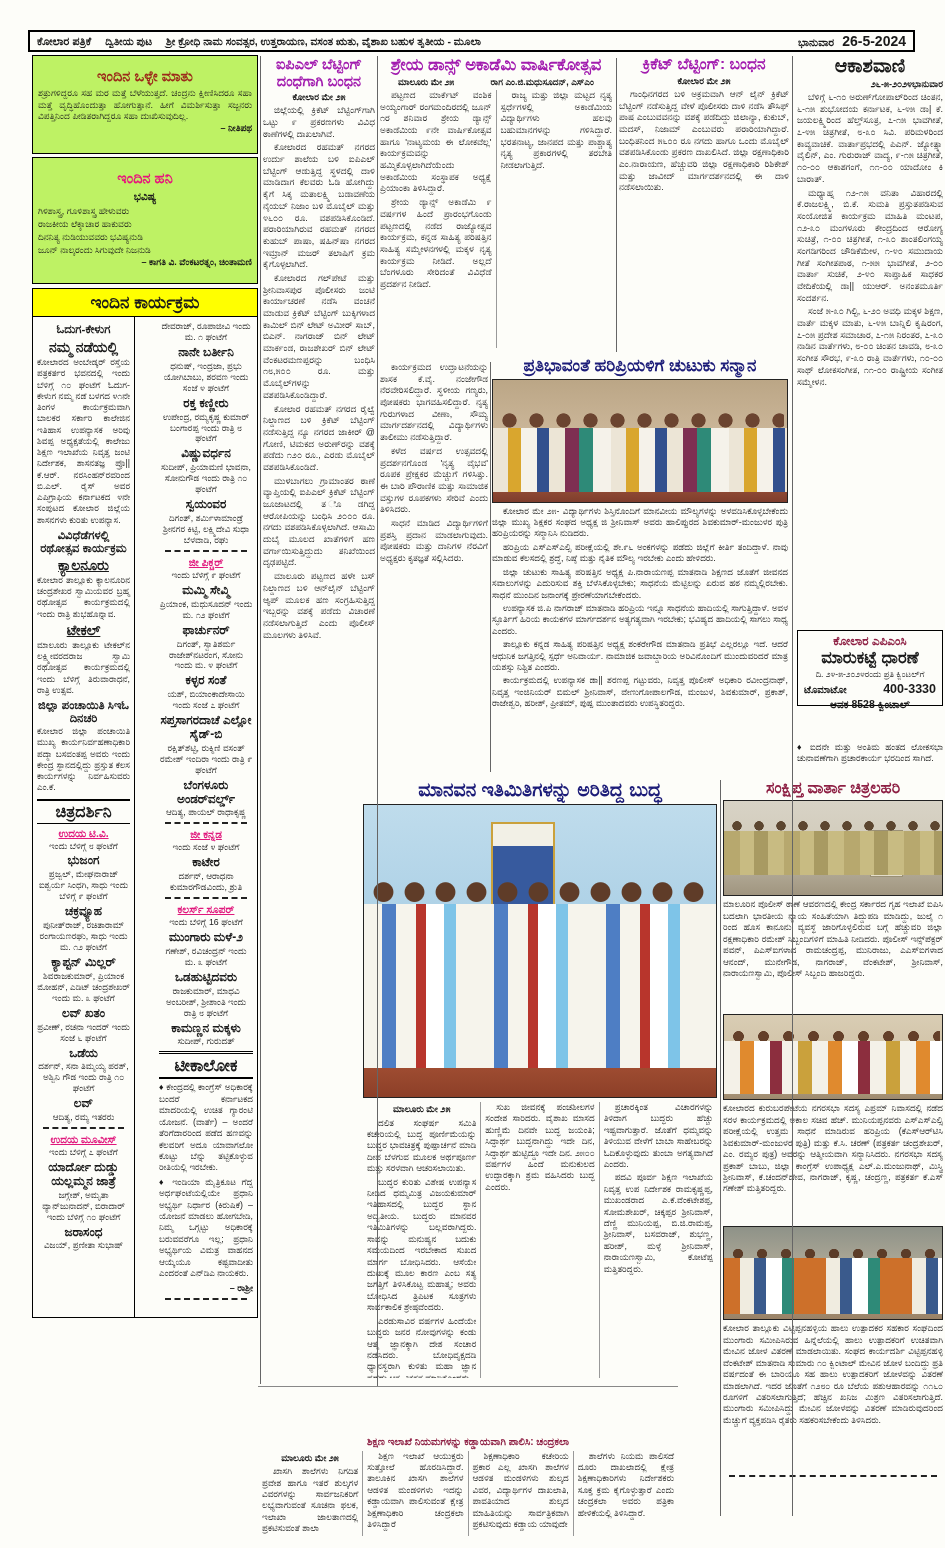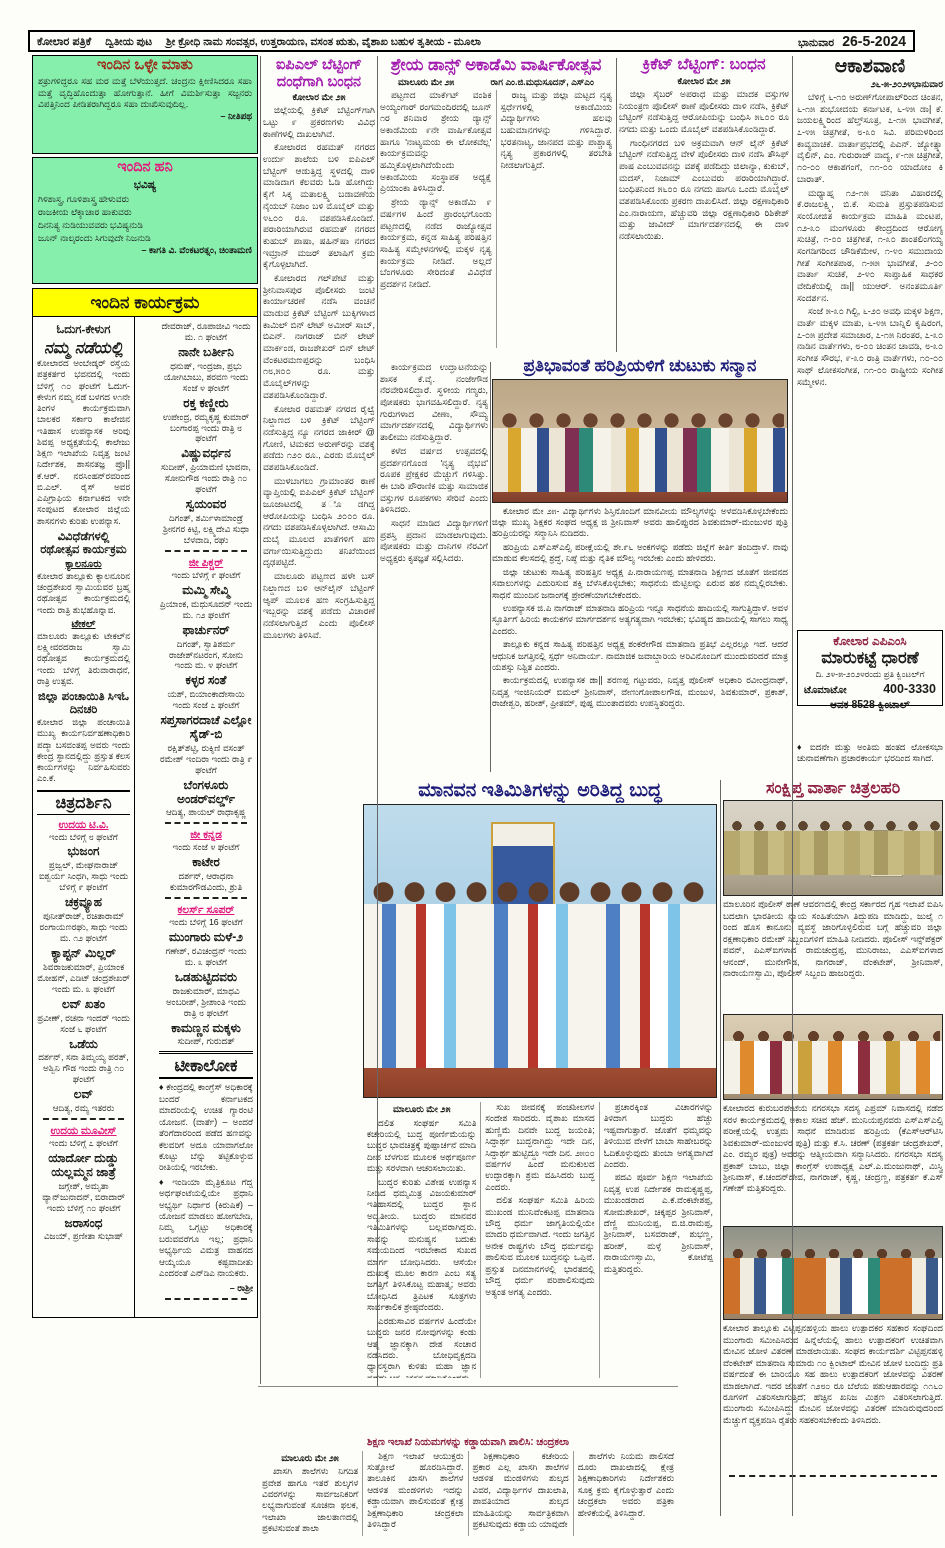--- a/index.html
+++ b/index.html
@@ -12,28 +12,28 @@
   .dl{font-weight:bold;text-align:center;font-size:9px;margin:2px 0;}
   .hl{font-weight:bold;text-align:center;line-height:1.15;margin:0 0 3px 0;}
   .hl-green{color:#a21caf;}
   .hl-navy{color:#1c1c78;}
   .hl-maroon{color:#8e2044;}
   .byline{font-weight:bold;text-align:right;font-size:9px;}
   .vr{position:absolute;width:1px;background:#666;}
   .dashes{border-top:2px dashed #222;height:0;margin:4px 6px;}
   .dblrule{border-top:3px double #000;margin:4px 0 2px 0;}
   
-  .lbox{padding:0 5px;background:#86efac;}
+  .lbox{padding:12px 5px;background:#bef264;}
   .lbox .t{font-weight:bold;text-align:center;font-size:14.5px;margin:0 0 3px 0;}
   .banner{background:#ffff00;text-align:center;font-weight:bold;font-size:17px;padding:4px 0 3px 0;border-bottom:1.5px solid #000;}
   .pgwrap{display:flex;}
   .pgcol{width:50%;padding:3px 4px;box-sizing:border-box;overflow:hidden;}
   .pgcol.a{border-right:1px solid #000;}
   .sh{font-weight:bold;text-align:center;font-size:11.5px;margin:3px 0 1px 0;}
-  .ssh{font-weight:bold;text-align:center;font-size:10px;margin:2px 0 1px 0;text-decoration:underline;}
+  .ssh{font-weight:bold;text-align:center;font-size:14px;margin:2px 0 1px 0;text-decoration:underline;}
   .sb{font-size:8.8px;line-height:1.28;text-align:justify;margin:0 0 2px 0;}
   .bigh{font-weight:bold;text-align:center;font-size:16px;border-top:2px solid #000;border-bottom:1px solid #000;margin:5px 0 2px 0;padding:2px 0;}
   .chn{color:#e0187c;font-weight:bold;text-align:center;font-size:10.5px;text-decoration:underline;margin:3px 0 1px 0;}
   .lh{font-weight:bold;text-align:center;font-size:12px;margin:3px 0 0 0;line-height:1.15;}
   .lm{text-align:center;font-size:8.8px;line-height:1.25;margin:1px 0 2px 0;}
   .tk{font-size:8.8px;line-height:1.3;text-align:justify;margin:0 0 3px 0;}
   
   .ph{position:relative;border:1.5px solid #222;box-sizing:border-box;overflow:hidden;}
   .ph .heads{position:absolute;left:1%;right:1%;background-repeat:repeat-x;}
   .ph .bodies{position:absolute;left:0;right:0;}
@@ -95,21 +95,21 @@
         <div>ದಿನನಿತ್ಯ ನುಡಿಯುವವರು ಭವಿಷ್ಯನುಡಿ</div>
         <div>ಜೂನ್ ನಾಲ್ಕರಂದು ಸಿಗುವುದೇ ನಿಜನುಡಿ</div>
       </div>
       <div class="byline">– ಕಾಗತಿ ವಿ. ವೆಂಕಟರತ್ನಂ, ಚಿಂತಾಮಣಿ</div>
     </div>
     <div class="bx1" style="margin-top:4px;">
       <div class="banner">ಇಂದಿನ ಕಾರ್ಯಕ್ರಮ</div>
       <div class="pgwrap" style="height:1000px;gap:20px;">
         <div class="pgcol a">
           <div class="sh">ಓದುಗ-ಕೇಳುಗ</div>
-          <div class="sh" style="font-size:16px;font-style:italic;">ನಮ್ಮ ನಡೆಯಲ್ಲಿ</div>
+          <div class="sh" style="font-size:14px;">ನಮ್ಮ ನಡೆಯಲ್ಲಿ</div>
           <div class="sb">ಕೋಲಾರದ ಅಂಬೇಡ್ಕರ್ ರಸ್ತೆಯ ಪತ್ರಕರ್ತರ ಭವನದಲ್ಲಿ ಇಂದು ಬೆಳಿಗ್ಗೆ ೧೦ ಘಂಟೆಗೆ ಓದುಗ-ಕೇಳುಗ ನಮ್ಮ ನಡೆ ಬಳಗದ ೪೧ನೇ ತಿಂಗಳ ಕಾರ್ಯಕ್ರಮವಾಗಿ ಬಾಲಕರ ಸರ್ಕಾರಿ ಕಾಲೇಜಿನ ಇತಿಹಾಸ ಉಪನ್ಯಾಸಕ ಅರಿವು ಶಿವಪ್ಪ ಅಧ್ಯಕ್ಷತೆಯಲ್ಲಿ ಕಾಲೇಜು ಶಿಕ್ಷಣ ಇಲಾಖೆಯ ನಿವೃತ್ತ ಜಂಟಿ ನಿರ್ದೇಶಕ, ಶಾಸನತಜ್ಞ ಪ್ರೊ|| ಕೆ.ಆರ್. ನರಸಿಂಹನ್‌ರವರಿಂದ ಬಿ.ಎಲ್. ರೈಸ್ ಅವರ ಎಪಿಗ್ರಾಫಿಯ ಕರ್ನಾಟಕದ ೪ನೇ ಸಂಪುಟದ ಕೋಲಾರ ಜಿಲ್ಲೆಯ ಶಾಸನಗಳು ಕುರಿತು ಉಪನ್ಯಾಸ.</div>
           <div class="sh">ವಿವಿಧೆಡೆಗಳಲ್ಲಿ ರಥೋತ್ಸವ ಕಾರ್ಯಕ್ರಮ</div>
           <div class="ssh">ಕ್ಯಾಲನೂರು</div>
           <div class="sb">ಕೋಲಾರ ತಾಲ್ಲೂಕು ಕ್ಯಾಲನೂರಿನ ಚಂದ್ರಶೇಖರ ಸ್ವಾಮಿಯವರ ಬ್ರಹ್ಮ ರಥೋತ್ಸವ ಕಾರ್ಯಕ್ರಮದಲ್ಲಿ ಇಂದು ರಾತ್ರಿ ಶುಭಹೊನ್ನಾವ.</div>
           <div class="ssh">ಟೇಕಲ್</div>
           <div class="sb">ಮಾಲೂರು ತಾಲ್ಲೂಕು ಟೇಕಲ್‌ನ ಲಕ್ಷ್ಮೀವರದರಾಜ ಸ್ವಾಮಿ ರಥೋತ್ಸವ ಕಾರ್ಯಕ್ರಮದಲ್ಲಿ ಇಂದು ಬೆಳಿಗ್ಗೆ ತಿರುವಾರಾಧನೆ, ರಾತ್ರಿ ಉತ್ಸವ.</div>
           <div class="sh">ಜಿಲ್ಲಾ ಪಂಚಾಯಿತಿ ಸಿಇಓ ದಿನಚರಿ</div>
           <div class="sb">ಕೋಲಾರ ಜಿಲ್ಲಾ ಪಂಚಾಯಿತಿ ಮುಖ್ಯ ಕಾರ್ಯನಿರ್ವಹಣಾಧಿಕಾರಿ ಪದ್ಮಾ ಬಸವಂತಪ್ಪ ಅವರು ಇಂದು ಕೇಂದ್ರ ಸ್ಥಾನದಲ್ಲಿದ್ದು ಪ್ರಸ್ತುತ ಕೆಲಸ ಕಾರ್ಯಗಳನ್ನು ನಿರ್ವಹಿಸುವರು ಎಂ.ಕೆ.</div>
           <div class="bigh">ಚಿತ್ರದರ್ಶಿನಿ</div>
           <div class="chn">ಉದಯ ಟಿ.ವಿ.</div>
@@ -214,21 +214,20 @@
   <div class="abs body" style="left:380px;top:362px;width:108px;height:410px;">
     <p>ಕಾರ್ಯಕ್ರಮದ ಉದ್ಘಾಟನೆಯನ್ನು ಶಾಸಕ ಕೆ.ವೈ. ನಂಜೇಗೌಡ ನೆರವೇರಿಸಲಿದ್ದಾರೆ. ಸ್ಥಳೀಯ ಗಣ್ಯರು, ಪೋಷಕರು ಭಾಗವಹಿಸಲಿದ್ದಾರೆ. ನೃತ್ಯ ಗುರುಗಳಾದ ವೀಣಾ, ಸೌಮ್ಯ ಮಾರ್ಗದರ್ಶನದಲ್ಲಿ ವಿದ್ಯಾರ್ಥಿಗಳು ತಾಲೀಮು ನಡೆಸುತ್ತಿದ್ದಾರೆ.</p>
     <p>ಕಳೆದ ವರ್ಷದ ಉತ್ಸವದಲ್ಲಿ ಪ್ರದರ್ಶನಗೊಂಡ 'ನೃತ್ಯ ವೈಭವ' ರೂಪಕ ಪ್ರೇಕ್ಷಕರ ಮೆಚ್ಚುಗೆ ಗಳಿಸಿತ್ತು. ಈ ಬಾರಿ ಪೌರಾಣಿಕ ಮತ್ತು ಸಾಮಾಜಿಕ ವಸ್ತುಗಳ ರೂಪಕಗಳು ಸೇರಿವೆ ಎಂದು ತಿಳಿಸಿದರು.</p>
     <p>ಸಾಧನೆ ಮಾಡಿದ ವಿದ್ಯಾರ್ಥಿಗಳಿಗೆ ಪ್ರಶಸ್ತಿ ಪ್ರದಾನ ಮಾಡಲಾಗುವುದು. ಪೋಷಕರು ಮತ್ತು ದಾನಿಗಳ ನೆರವಿಗೆ ಅಧ್ಯಕ್ಷರು ಕೃತಜ್ಞತೆ ಸಲ್ಲಿಸಿದರು.</p>
   </div>
 
   <div class="abs" style="left:619px;top:55px;width:170px;height:298px;overflow:hidden;">
     <div class="hl hl-green" style="font-size:15.5px;">ಕ್ರಿಕೆಟ್ ಬೆಟ್ಟಿಂಗ್: ಬಂಧನ</div>
     <div class="dl">ಕೋಲಾರ ಮೇ ೨೫</div>
     <div class="body">
-      <p>ಜಿಲ್ಲಾ ಸೈಬರ್ ಅಪರಾಧ ಮತ್ತು ಮಾದಕ ವಸ್ತುಗಳ ನಿಯಂತ್ರಣ ಪೊಲೀಸ್ ಠಾಣೆ ಪೊಲೀಸರು ದಾಳಿ ನಡೆಸಿ, ಕ್ರಿಕೆಟ್ ಬೆಟ್ಟಿಂಗ್ ನಡೆಸುತ್ತಿದ್ದ ಆರೋಪಿಯನ್ನು ಬಂಧಿಸಿ ೫೬೦೦ ರೂ ನಗದು ಮತ್ತು ಒಂದು ಮೊಬೈಲ್ ವಶಪಡಿಸಿಕೊಂಡಿದ್ದಾರೆ.</p>
       <p>ಗಾಂಧಿನಗರದ ಬಳಿ ಅಕ್ರಮವಾಗಿ ಆನ್ ಲೈನ್ ಕ್ರಿಕೆಟ್ ಬೆಟ್ಟಿಂಗ್ ನಡೆಸುತ್ತಿದ್ದ ವೇಳೆ ಪೊಲೀಸರು ದಾಳಿ ನಡೆಸಿ ತೌಸಿಫ್ ಪಾಷ ಎಂಬುವವನನ್ನು ವಶಕ್ಕೆ ಪಡೆದಿದ್ದು ಜಿಲಾನ್ಯಾ, ಕುಕುಬ್, ಮದಸ್, ನಿಜಾಮ್ ಎಂಬುವರು ಪರಾರಿಯಾಗಿದ್ದಾರೆ. ಬಂಧಿತನಿಂದ ೫೬೦೦ ರೂ ನಗದು ಹಾಗೂ ಒಂದು ಮೊಬೈಲ್ ವಶಪಡಿಸಿಕೊಂಡು ಪ್ರಕರಣ ದಾಖಲಿಸಿದೆ. ಜಿಲ್ಲಾ ರಕ್ಷಣಾಧಿಕಾರಿ ಎಂ.ನಾರಾಯಣ, ಹೆಚ್ಚುವರಿ ಜಿಲ್ಲಾ ರಕ್ಷಣಾಧಿಕಾರಿ ರಿಶಿಕೇಶ್ ಮತ್ತು ಜಾವೀದ್ ಮಾರ್ಗದರ್ಶನದಲ್ಲಿ ಈ ದಾಳಿ ನಡೆಸಲಾಯಿತು.</p>
     </div>
   </div>
 
   <div class="abs" style="left:492px;top:356px;width:296px;height:424px;overflow:hidden;">
     <div class="hl hl-navy" style="font-size:17px;">ಪ್ರತಿಭಾವಂತೆ ಹರಿಪ್ರಿಯಳಿಗೆ ಚುಟುಕು ಸನ್ಮಾನ</div>
     <div class="ph ph1" style="width:296px;height:124px;">
       <div class="heads"></div>
       <div class="bodies"></div>
     </div>
@@ -276,21 +275,20 @@
     </div>
     <div class="cols3" style="height:276px;margin-top:4px;">
       <div class="body" style="font-size:8.8px;">
         <div class="dl">ಮಾಲೂರು ಮೇ ೨೫</div>
         <p>ದಲಿತ ಸಂಘರ್ಷ ಸಮಿತಿ ಕಚೇರಿಯಲ್ಲಿ ಬುದ್ಧ ಪೂರ್ಣಿಮೆಯನ್ನು ಬುದ್ಧರ ಭಾವಚಿತ್ರಕ್ಕೆ ಪುಷ್ಪಾರ್ಚನೆ ಮಾಡಿ ದೀಪ ಬೆಳಗುವ ಮೂಲಕ ಅರ್ಥಪೂರ್ಣ ಮತ್ತು ಸರಳವಾಗಿ ಆಚರಿಸಲಾಯಿತು.</p>
         <p>ಬುದ್ಧರ ಕುರಿತು ವಿಶೇಷ ಉಪನ್ಯಾಸ ನೀಡಿದ ಧಮ್ಮಮಿತ್ರ ವಿಜಯಕುಮಾರ್ ಇತಿಹಾಸದಲ್ಲಿ ಬುದ್ಧರ ಸ್ಥಾನ ಅದ್ವಿತೀಯ. ಬುದ್ಧರು ಮಾನವರ ಇತಿಮಿತಿಗಳನ್ನು ಬಲ್ಲವರಾಗಿದ್ದರು. ಸಾವನ್ನು ಮನುಷ್ಯನ ಬದುಕು ಸಮಯದಿಂದ ಇರಬೇಕಾದ ಸುಖದ ಮಾರ್ಗ ಬೋಧಿಸಿದರು. ಆಸೆಯೇ ದುಃಖಕ್ಕೆ ಮೂಲ ಕಾರಣ ಎಂಬ ಸತ್ಯ ಜಗತ್ತಿಗೆ ತಿಳಿಸಿಕೊಟ್ಟ ಮಹಾತ್ಮ; ಅವರು ಬೋಧಿಸಿದ ತ್ರಿಪಿಟಕ ಸೂತ್ರಗಳು ಸಾರ್ವಕಾಲಿಕ ಶ್ರೇಷ್ಠವೆಂದರು.</p>
         <p>ಎರಡುಸಾವಿರ ವರ್ಷಗಳ ಹಿಂದೆಯೇ ಬುದ್ಧರು ಜನರ ನೋವುಗಳನ್ನು ಕಂಡು ಆತ್ಮ ಜ್ಞಾನಕ್ಕಾಗಿ ದೇಶ ಸಂಚಾರ ನಡೆಸಿದರು. ಬೋಧಿವೃಕ್ಷದಡಿ ಧ್ಯಾನಸ್ಥರಾಗಿ ಕುಳಿತು ಮಹಾ ಜ್ಞಾನ ಪಡೆದು ಆತ್ಮ ವಿಕಸನ ಮಾಡಿಕೊಂಡರು.</p>
       </div>
       <div class="body" style="font-size:8.8px;">
         <p>ಸುಖ ಜೀವನಕ್ಕೆ ಪಂಚಶೀಲಗಳ ಸಂದೇಶ ಸಾರಿದರು. ವೈಶಾಖ ಮಾಸದ ಹುಣ್ಣಿಮೆ ದಿನವೇ ಬುದ್ಧ ಜಯಂತಿ; ಸಿದ್ಧಾರ್ಥ ಬುದ್ಧನಾಗಿದ್ದು ಇದೇ ದಿನ, ಸಿದ್ಧಾರ್ಥ ಹುಟ್ಟಿದ್ದೂ ಇದೇ ದಿನ. ೨೫೦೦ ವರ್ಷಗಳ ಹಿಂದೆ ಮನುಕುಲದ ಉದ್ಧಾರಕ್ಕಾಗಿ ಶ್ರಮ ವಹಿಸಿದರು ಬುದ್ಧ ಎಂದರು.</p>
-        <p>ದಲಿತ ಸಂಘರ್ಷ ಸಮಿತಿ ಹಿರಿಯ ಮುಖಂಡ ಮುನಿವೆಂಕಟಪ್ಪ ಮಾತನಾಡಿ ಬೌದ್ಧ ಧರ್ಮ ಜಾಗೃತಿಯಲ್ಲಿಯೇ ಮಾದರಿ ಧರ್ಮವಾಗಿದೆ. ಇಂದು ಜಗತ್ತಿನ ಅನೇಕ ರಾಷ್ಟ್ರಗಳು ಬೌದ್ಧ ಧರ್ಮವನ್ನು ಪಾಲಿಸುವ ಮೂಲಕ ಬುದ್ಧನನ್ನು ಒಪ್ಪಿವೆ. ಪ್ರಸ್ತುತ ದಿನಮಾನಗಳಲ್ಲಿ ಭಾರತದಲ್ಲಿ ಬೌದ್ಧ ಧರ್ಮ ಪರಿಪಾಲಿಸುವುದು ಅತ್ಯಂತ ಅಗತ್ಯ ಎಂದರು.</p>
       </div>
       <div class="body" style="font-size:8.8px;">
         <p>ಪ್ರಚಾರಕ್ಕಿಂತ ವಿಚಾರಗಳನ್ನು ತಿಳಿದಾಗ ಬುದ್ಧರು ಹೆಚ್ಚು ಇಷ್ಟವಾಗುತ್ತಾರೆ. ಜೊತೆಗೆ ಧಮ್ಮವನ್ನು ತಿಳಿಯುವ ವೇಳೆಗೆ ಬಾಬಾ ಸಾಹೇಬರನ್ನು ಓದಿಕೊಳ್ಳುವುದು ತುಂಬಾ ಅಗತ್ಯವಾಗಿದೆ ಎಂದರು.</p>
         <p>ಪದವಿ ಪೂರ್ವ ಶಿಕ್ಷಣ ಇಲಾಖೆಯ ನಿವೃತ್ತ ಉಪ ನಿರ್ದೇಶಕ ರಾಮಕೃಷ್ಣಪ್ಪ, ಮುಖಂಡರಾದ ಎ.ಕೆ.ವೆಂಕಟೇಶಪ್ಪ, ಸೋಮಶೇಖರ್, ಚಿಕ್ಕಪ್ಪರ ಶ್ರೀನಿವಾಸ್, ದೆಣ್ಣಿ ಮುನಿಯಪ್ಪ, ಬಿ.ಜಿ.ರಾಮಪ್ಪ, ಶ್ರೀನಿವಾಸ್, ಬಸವರಾಜ್, ಶುಭಣ್ಣ, ಹರೀಶ್, ಮಳ್ಳೆ ಶ್ರೀನಿವಾಸ್, ನಾರಾಯಣಸ್ವಾಮಿ, ಕೋಟೆಪ್ಪ ಮತ್ತಿತರಿದ್ದರು.</p>
       </div>
     </div>
   </div>
 
   <div class="abs" style="left:723px;top:779px;width:220px;height:740px;overflow:hidden;">
     <div class="hl hl-maroon" style="font-size:16px;">ಸಂಕ್ಷಿಪ್ತ ವಾರ್ತಾ ಚಿತ್ರಲಹರಿ</div>

